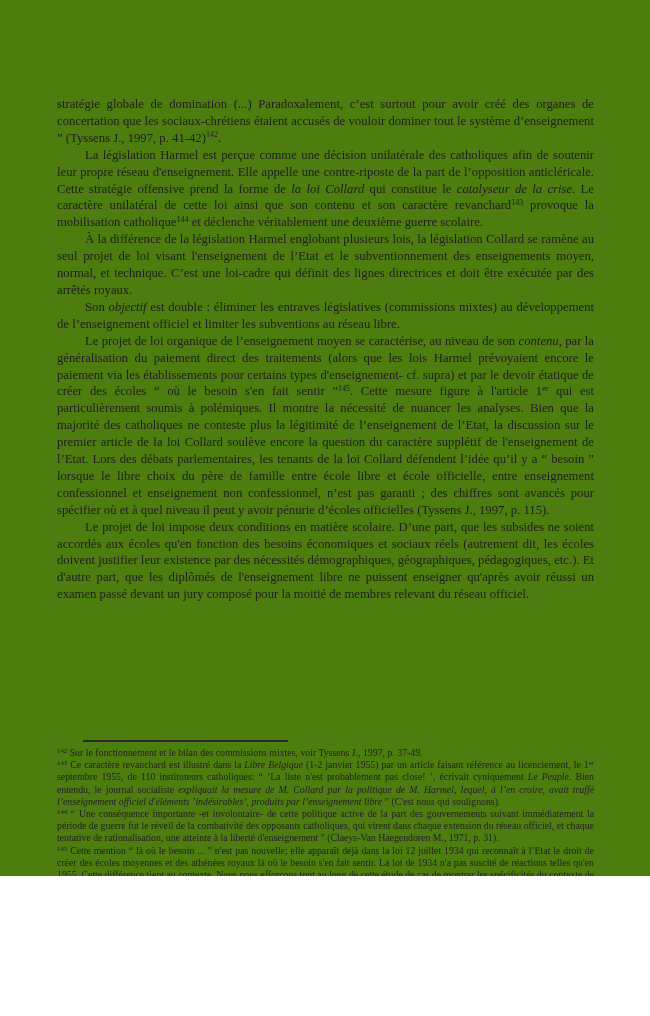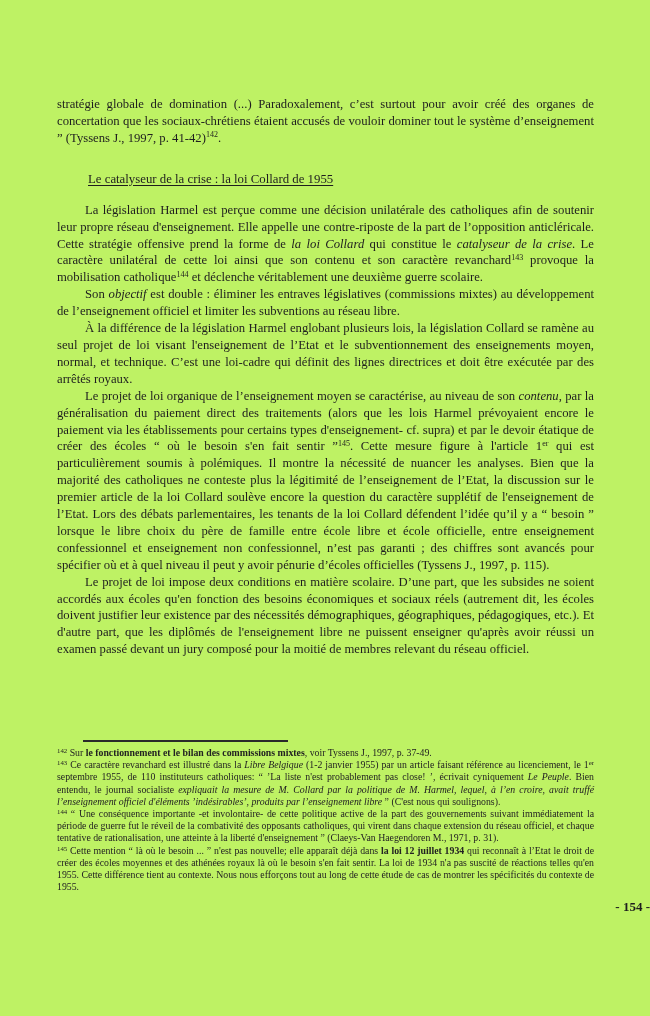--- a/index.html
+++ b/index.html
@@ -3,22 +3,22 @@
 <meta charset="utf-8">
 <style>
   html, body { margin: 0; padding: 0; }
   body {
     width: 650px; height: 1016px;
     background: #ffffff;
     font-family: "Liberation Serif", serif;
   }
   .sheet {
     position: relative;
-    width: 650px; height: 1016px;
-    background: #bef264;
+    width: 650px; height: 876px;
+    background: #4d7c0f;
     color: #1e1e1e;
     overflow: hidden;
   }
   .content {
     position: absolute;
     left: 57px; top: 96px; width: 537px;
   }
   p.body {
     margin: 0;
     font-size: 12.7px;
@@ -35,21 +35,21 @@
     text-underline-offset: 2px;
   }
   sup {
     font-size: 8px;
     line-height: 0;
     vertical-align: baseline;
     position: relative;
     top: -4.5px;
   }
   .it { font-style: italic; margin-top: 34px; }
-  .bd { font-weight: bold; }
+  .bd { font-weight: normal; }
   .footnotes {
     position: absolute;
     left: 57px; top: 740px; width: 537px;
   }
   .fn-rule {
     width: 205px; height: 0;
     border: 0;
     border-top: 2px solid #2a2a2a;
     margin: 0 0 5px 26px;
   }
@@ -71,25 +71,24 @@
   }
 </style>
 </head>
 <body>
 
 <div class="sheet">
   <div class="content">
     <div class="rich-p">
         <p class="body"><span>stratégie globale de domination (...) Paradoxalement, c’est surtout pour avoir créé des organes de concertation que les sociaux-chrétiens étaient accusés de vouloir dominer tout le système d’enseignement ” (Tyssens J., 1997, p. 41-42)</span><sup>142</sup><span>.</span></p>
       </div>
-    <span class="heading">Le catalyseur de la crise : la loi Collard de 1955</span>
     <div>
         <p class="body indent"><span>La législation Harmel est perçue comme une décision unilatérale des catholiques afin de soutenir leur propre réseau d'enseignement. Elle appelle une contre-riposte de la part de l’opposition anticléricale. Cette stratégie offensive prend la forme de </span><span class="it">la loi Collard</span><span> qui constitue le </span><span class="it">catalyseur de la crise</span><span>. Le caractère unilatéral de cette loi ainsi que son contenu et son caractère revanchard</span><sup>143</sup><span> provoque la mobilisation catholique</span><sup>144</sup><span> et déclenche véritablement une deuxième guerre scolaire.</span></p>
+        <p class="body indent"><span>À la différence de la législation Harmel englobant plusieurs lois, la législation Collard se ramène au seul projet de loi visant l'enseignement de l’Etat et le subventionnement des enseignements moyen, normal, et technique. C’est une loi-cadre qui définit des lignes directrices et doit être exécutée par des arrêtés royaux.</span></p>
         <p class="body indent"><span>Son </span><span class="it">objectif</span><span> est double : éliminer les entraves législatives (commissions mixtes) au développement de l’enseignement officiel et limiter les subventions au réseau libre.</span></p>
-        <p class="body indent"><span>À la différence de la législation Harmel englobant plusieurs lois, la législation Collard se ramène au seul projet de loi visant l'enseignement de l’Etat et le subventionnement des enseignements moyen, normal, et technique. C’est une loi-cadre qui définit des lignes directrices et doit être exécutée par des arrêtés royaux.</span></p>
         <p class="body indent"><span>Le projet de loi organique de l’enseignement moyen se caractérise, au niveau de son </span><span class="it">contenu</span><span>, par la généralisation du paiement direct des traitements (alors que les lois Harmel prévoyaient encore le paiement via les établissements pour certains types d'enseignement- cf. supra) et par le devoir étatique de créer des écoles “ où le besoin s'en fait sentir ”</span><sup>145</sup><span>. Cette mesure figure à l'article 1</span><sup>er</sup><span> qui est particulièrement soumis à polémiques. Il montre la nécessité de nuancer les analyses. Bien que la majorité des catholiques ne conteste plus la légitimité de l’enseignement de l’Etat, la discussion sur le premier article de la loi Collard soulève encore la question du caractère supplétif de l'enseignement de l’Etat. Lors des débats parlementaires, les tenants de la loi Collard défendent l’idée qu’il y a “ besoin ” lorsque le libre choix du père de famille entre école libre et école officielle, entre enseignement confessionnel et enseignement non confessionnel, n’est pas garanti ; des chiffres sont avancés pour spécifier où et à quel niveau il peut y avoir pénurie d’écoles officielles (Tyssens J., 1997, p. 115).</span></p>
         <p class="body indent"><span>Le projet de loi impose deux conditions en matière scolaire. D’une part, que les subsides ne soient accordés aux écoles qu'en fonction des besoins économiques et sociaux réels (autrement dit, les écoles doivent justifier leur existence par des nécessités démographiques, géographiques, pédagogiques, etc.). Et d'autre part, que les diplômés de l'enseignement libre ne puissent enseigner qu'après avoir réussi un examen passé devant un jury composé pour la moitié de membres relevant du réseau officiel.</span></p>
       </div>
   </div>
 
   <div class="footnotes">
     <hr class="fn-rule">
     <div>
         <p><sup>142</sup><span> Sur </span><span class="bd">le fonctionnement et le bilan des commissions mixtes</span><span>, voir Tyssens J., 1997, p. 37-49.</span></p>
         <p><sup>143</sup><span> Ce caractère revanchard est illustré dans la </span><span class="it">Libre Belgique</span><span> (1-2 janvier 1955) par un article faisant référence au licenciement, le 1</span><sup>er</sup><span> septembre 1955, de 110 instituteurs catholiques: “ ’La liste n'est probablement pas close! ’, écrivait cyniquement </span><span class="it">Le Peuple</span><span>. Bien entendu, le journal socialiste </span><span class="it">expliquait la mesure de M. Collard par la politique de M. Harmel, lequel, à l’en croire, avait truffé l’enseignement officiel d'éléments ’indésirables’, produits par l’enseignement libre</span><span> ” (C'est nous qui soulignons).</span></p>

